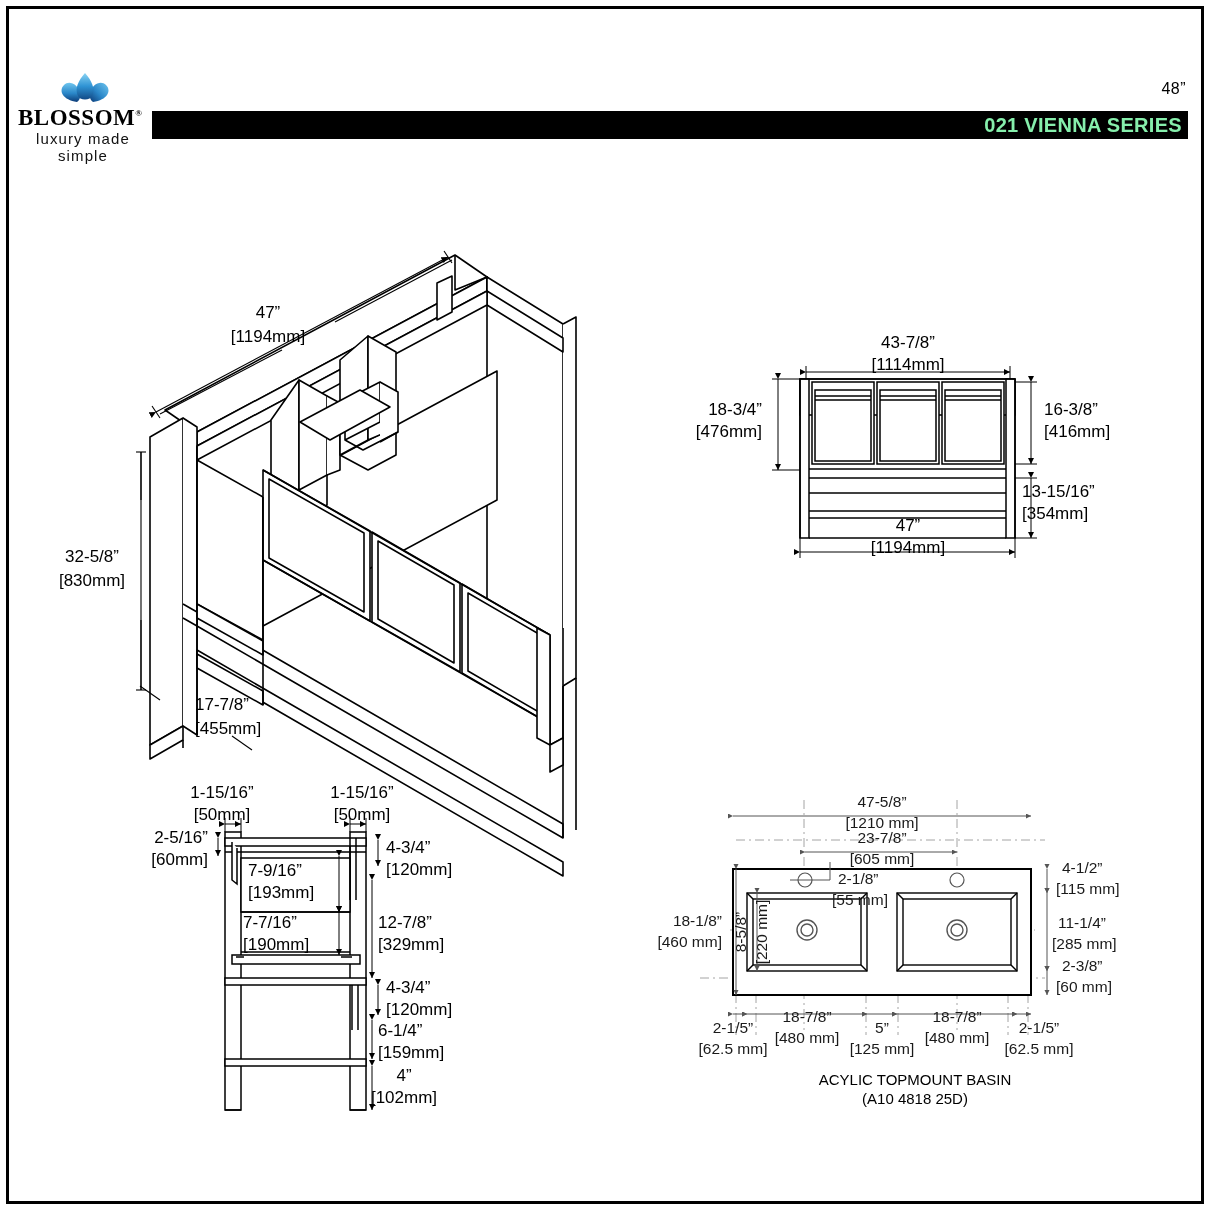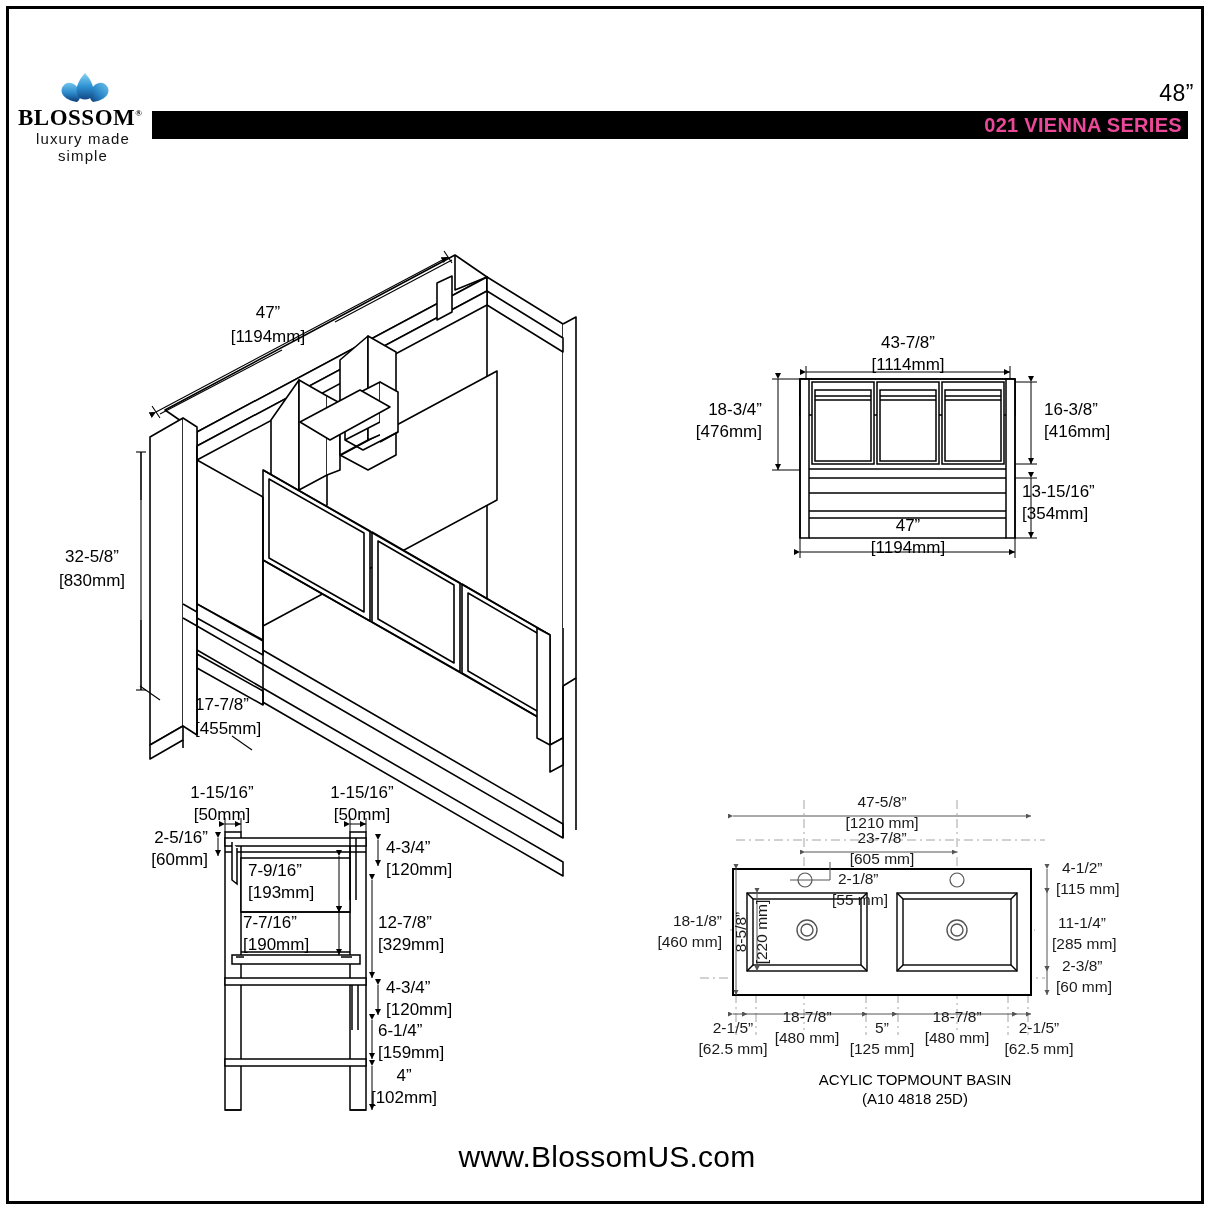--- a/index.html
+++ b/index.html
@@ -67,38 +67,38 @@
     left: 0px;
     top: 58px;
     width: 130px;
     text-align: center;
     font-size: 15px;
     letter-spacing: 1.1px;
     color: #111;
   }
   .size-label {
     position: absolute;
-    right: 20px;
+    right: 28px;
     top: 80px;
-    font-size: 23px;
+    font-size: 16px;
     letter-spacing: 0.5px;
   }
   .title-bar {
     position: absolute;
     left: 152px;
     top: 111px;
     width: 1036px;
     height: 28px;
     background: #000000;
   }
   .title-bar span {
     position: absolute;
     right: 6px;
     top: 3px;
-    color: #ec4899;
+    color: #86efac;
     font-size: 20px;
     font-weight: bold;
     letter-spacing: 0.3px;
   }
   
   svg.dwg {
     position: absolute;
     left: 0; top: 0;
     width: 1214px;
     height: 1214px;
@@ -548,15 +548,14 @@
 
       <text class="dim-txt-sm" x="1039" y="1033" text-anchor="middle">2-1/5”</text>
       <text class="dim-txt-sm" x="1039" y="1054" text-anchor="middle">[62.5 mm]</text>
 
       <text class="cap-txt" x="915" y="1085" text-anchor="middle">ACYLIC TOPMOUNT BASIN</text>
       <text class="cap-txt" x="915" y="1104" text-anchor="middle">(A10 4818 25D)</text>
     </g>
 
   </svg>
 
-  <div class="footer">www.BlossomUS.com</div>
 
 </div>
 
 </body></html>

